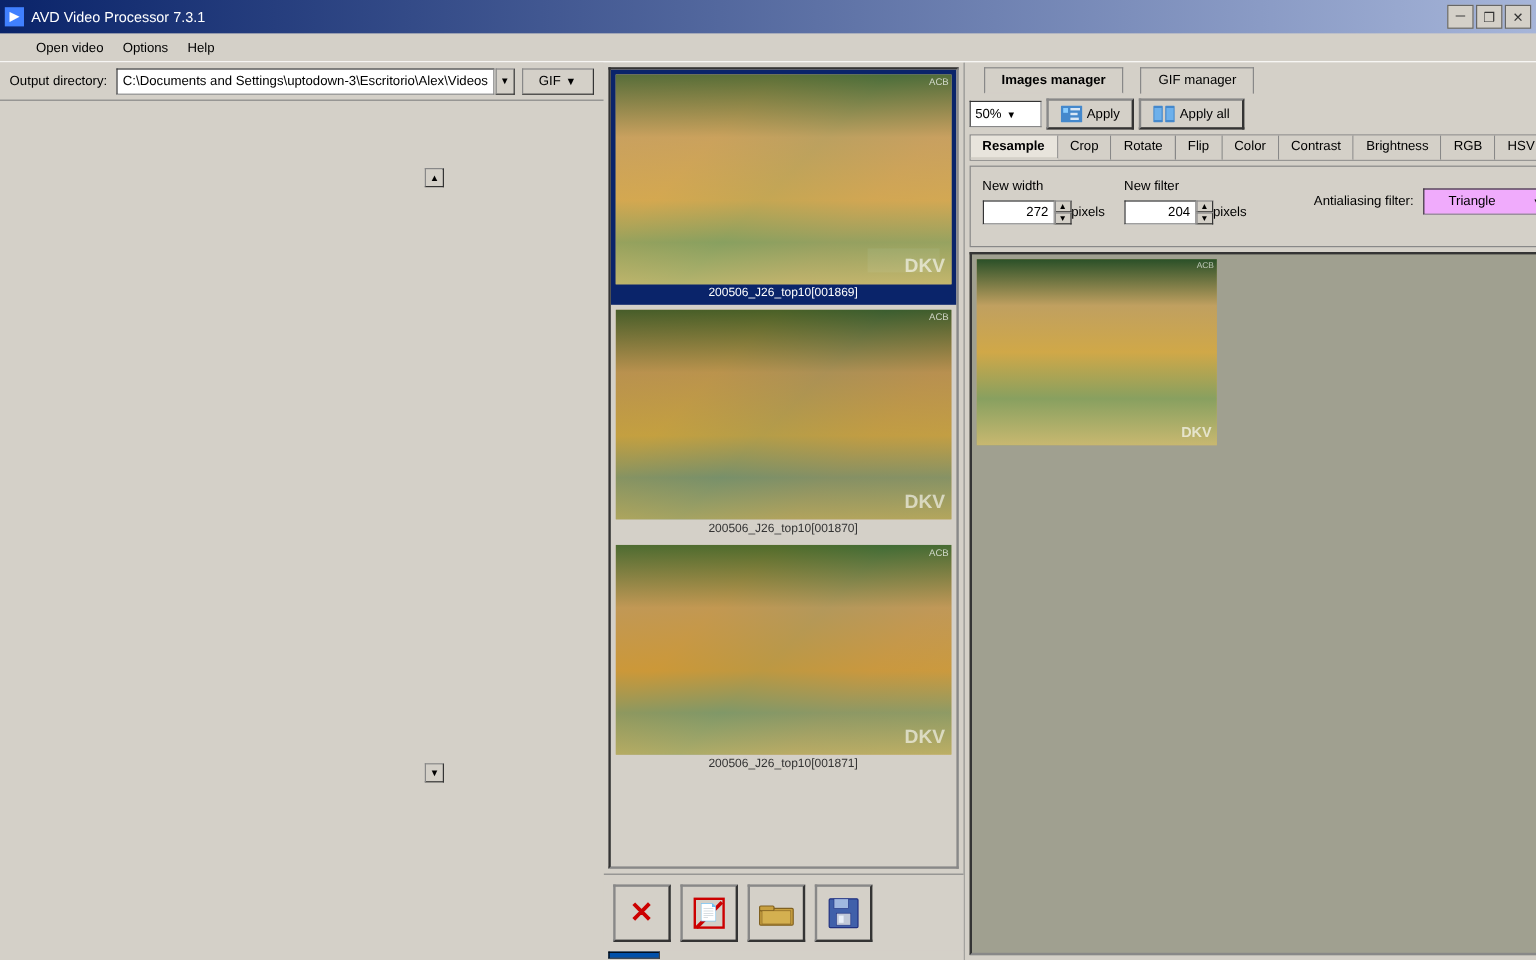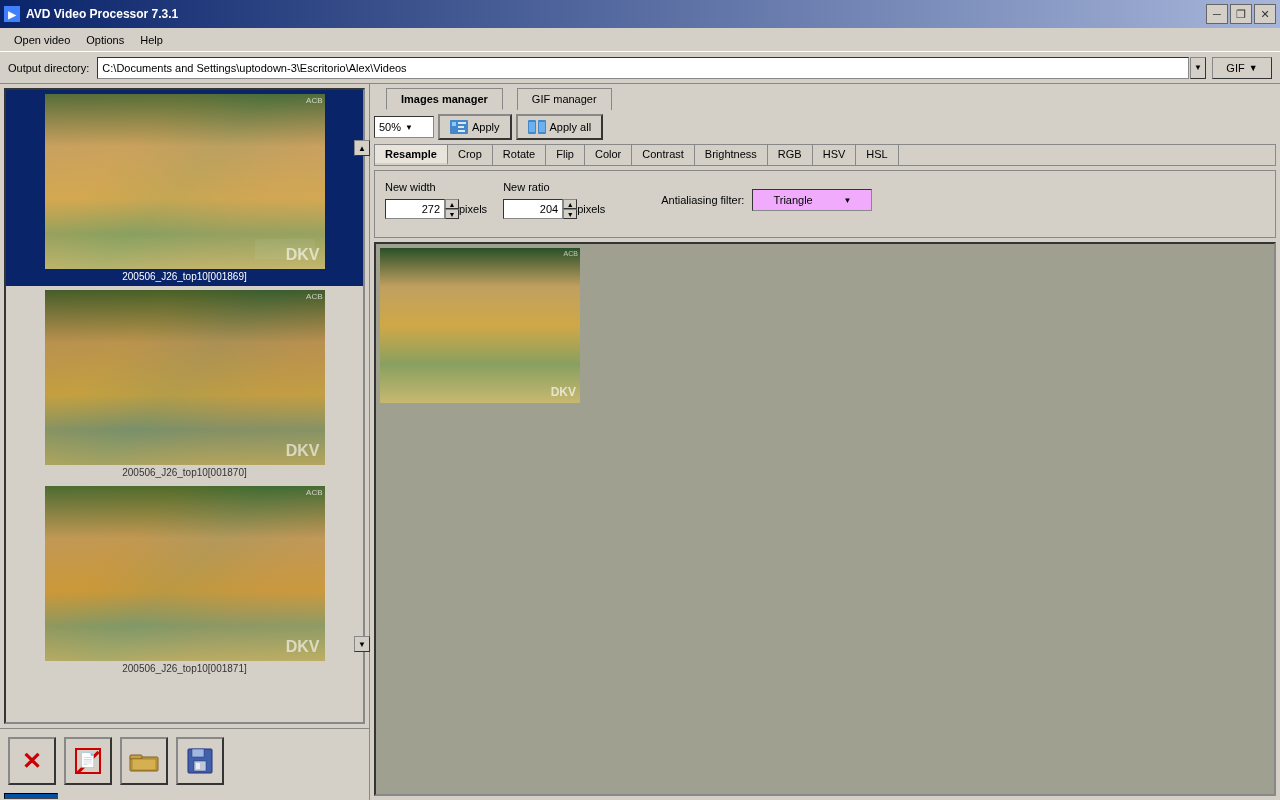--- a/index.html
+++ b/index.html
@@ -29,21 +29,21 @@
       display: flex;
       align-items: center;
       justify-content: center;
       font-size: 10px;
       color: white;
       font-weight: bold;
     }
     .title-bar-text {
       flex: 1;
       font-size: 12px;
-      font-weight: bold;
+      font-weight: normal;
     }
     .title-bar-buttons {
       display: flex;
       gap: 2px;
     }
     .tb-btn {
       width: 22px;
       height: 20px;
       background: #d4d0c8;
       border: 1px solid #666;
@@ -54,32 +54,32 @@
       font-size: 11px;
       color: #333;
     }
     .tb-btn.close { background: #d4d0c8; }
     
     .menu-bar {
       background: #d4d0c8;
       height: 24px;
       display: flex;
       align-items: center;
-      padding: 0 6px;
+      padding: 0 22px;
       border-bottom: 1px solid #fff;
     }
     .menu-item {
       padding: 2px 8px;
       cursor: pointer;
       font-size: 11px;
     }
     
     .main-content {
       display: flex;
-      flex-direction: column;
+      flex-direction: row;
       height: calc(800px - 28px - 24px);
     }
     
     .output-bar {
       background: #d4d0c8;
       height: 32px;
       display: flex;
       align-items: center;
       padding: 0 8px;
       border-bottom: 1px solid #888;
@@ -585,21 +585,21 @@
               <input class="param-input" type="text" value="272" style="">
               <div class="spinner-btns">
                 <div class="spin-btn">▲</div>
                 <div class="spin-btn">▼</div>
               </div>
               <span class="param-unit">pixels</span>
             </div>
           </div>
 
           <div class="param-group">
-            <span class="param-label">New ratio</span>
+            <span class="param-label">New filter</span>
             <div class="param-input-row">
               <input class="param-input" type="text" value="204" style="">
               <div class="spinner-btns">
                 <div class="spin-btn">▲</div>
                 <div class="spin-btn">▼</div>
               </div>
               <span class="param-unit">pixels</span>
             </div>
           </div>
 

